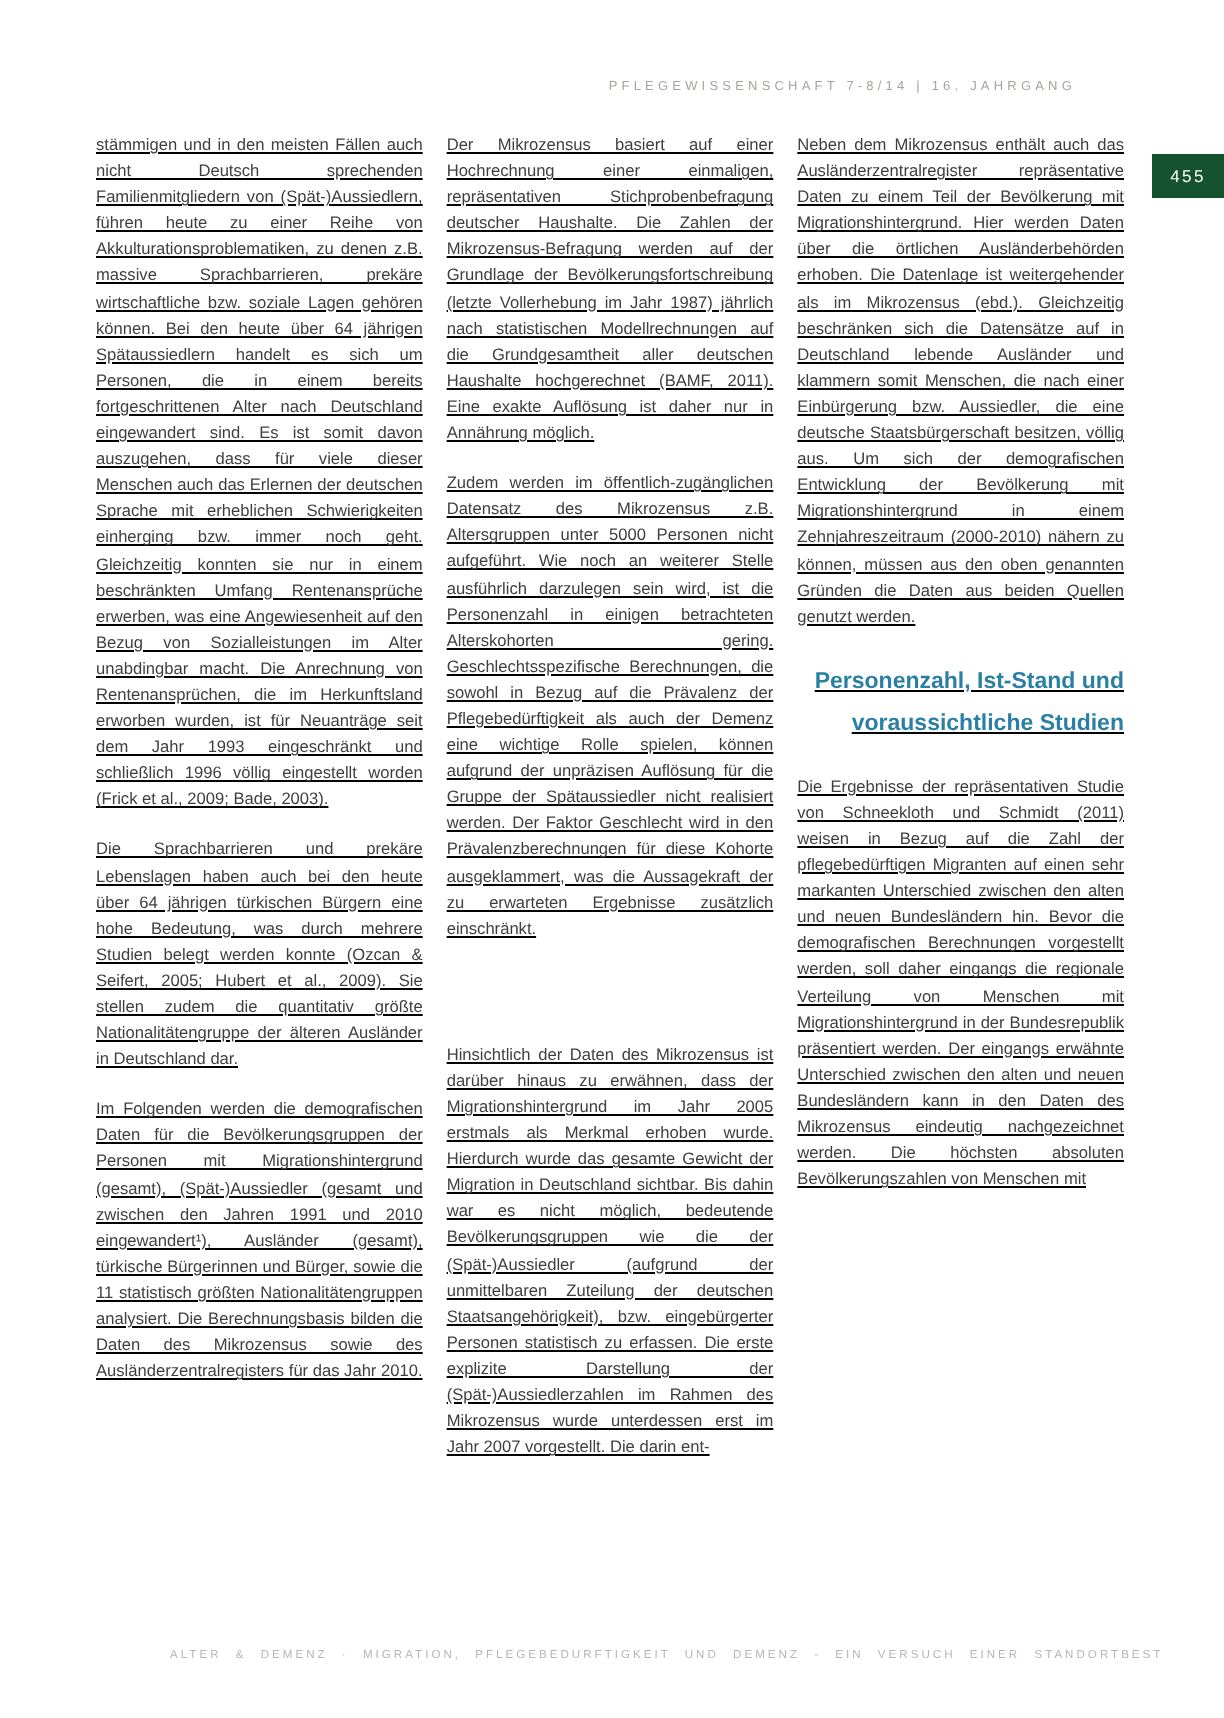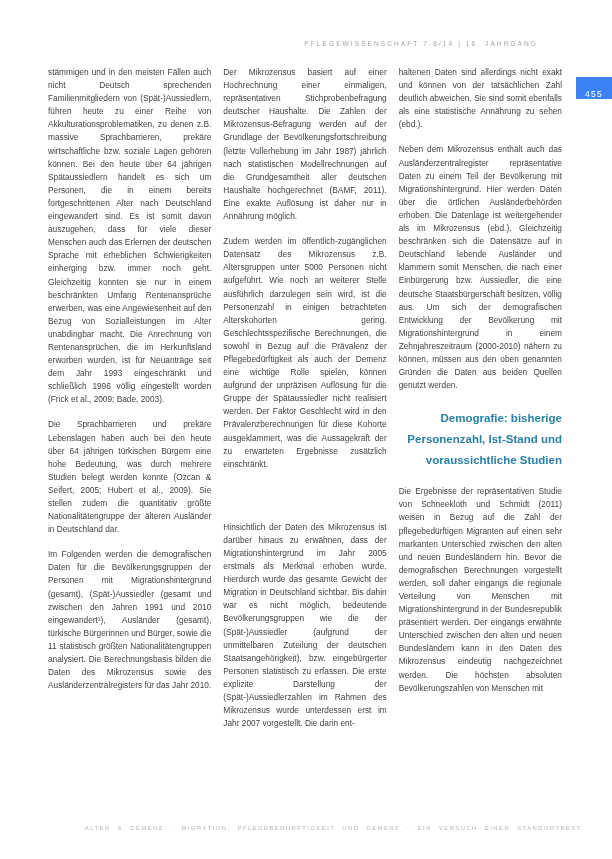--- a/index.html
+++ b/index.html
@@ -20,39 +20,39 @@
     color: #a8a49f;
     text-transform: uppercase;
     white-space: nowrap;
   }
   .page-badge {
     position: absolute;
     top: 77px;
     right: 0;
     width: 36px;
     height: 22px;
-    background: #3b82f6;
+    background: #14532d;
     color: #ffffff;
     font-size: 8.5px;
     letter-spacing: 1.2px;
     display: flex;
-    align-items: flex-end;
+    align-items: center;
     justify-content: center;
   }
   .columns {
     position: absolute;
     top: 66px;
     left: 48px;
     width: 514px;
     height: 754px;
     display: flex;
     gap: 12px;
     overflow: hidden;
   }
-  .col { width: 166px; }
+  .col { width: 166px; text-decoration: underline; }
   p.body {
     margin: 0 0 12px 0;
     font-size: 8.3px;
     line-height: 13.1px;
     color: #3f3f41;
     text-align: justify;
     hyphens: auto;
     -webkit-hyphens: auto;
   }
   p.body.gap-large { margin-top: 50px; }
@@ -97,25 +97,23 @@
       <p class="body" lang="de">Im Folgenden werden die demografischen Daten für die Bevölkerungsgruppen der Personen mit Migrationshintergrund (gesamt), (Spät-)Aussiedler (gesamt und zwischen den Jahren 1991 und 2010 eingewandert¹), Ausländer (gesamt), türkische Bürgerinnen und Bürger, sowie die 11 statistisch größten Nationalitätengruppen analysiert. Die Berechnungsbasis bilden die Daten des Mikrozensus sowie des Ausländerzentralregisters für das Jahr 2010.</p>
     </div>
 
     <div class="col">
       <p class="body" lang="de">Der Mikrozensus basiert auf einer Hochrechnung einer einmaligen, repräsentativen Stichprobenbefragung deutscher Haushalte. Die Zahlen der Mikrozensus-Befragung werden auf der Grundlage der Bevölkerungsfortschreibung (letzte Vollerhebung im Jahr 1987) jährlich nach statistischen Modellrechnungen auf die Grundgesamtheit aller deutschen Haushalte hochgerechnet (BAMF, 2011). Eine exakte Auflösung ist daher nur in Annährung möglich.</p>
       <p class="body" lang="de">Zudem werden im öffentlich-zugänglichen Datensatz des Mikrozensus z.B. Altersgruppen unter 5000 Personen nicht aufgeführt. Wie noch an weiterer Stelle ausführlich darzulegen sein wird, ist die Personenzahl in einigen betrachteten Alterskohorten gering. Geschlechtsspezifische Berechnungen, die sowohl in Bezug auf die Prävalenz der Pflegebedürftigkeit als auch der Demenz eine wichtige Rolle spielen, können aufgrund der unpräzisen Auflösung für die Gruppe der Spätaussiedler nicht realisiert werden. Der Faktor Geschlecht wird in den Prävalenzberechnungen für diese Kohorte ausgeklammert, was die Aussagekraft der zu erwarteten Ergebnisse zusätzlich einschränkt.</p>
       <p class="body gap-large" lang="de">Hinsichtlich der Daten des Mikrozensus ist darüber hinaus zu erwähnen, dass der Migrationshintergrund im Jahr 2005 erstmals als Merkmal erhoben wurde. Hierdurch wurde das gesamte Gewicht der Migration in Deutschland sichtbar. Bis dahin war es nicht möglich, bedeutende Bevölkerungsgruppen wie die der (Spät-)Aussiedler (aufgrund der unmittelbaren Zuteilung der deutschen Staatsangehörigkeit), bzw. eingebürgerter Personen statistisch zu erfassen. Die erste explizite Darstellung der (Spät-)Aussiedlerzahlen im Rahmen des Mikrozensus wurde unterdessen erst im Jahr 2007 vorgestellt. Die darin ent-</p>
     </div>
 
     <div class="col">
-      <p class="body" lang="de">haltenen Daten sind allerdings nicht exakt und können von der tatsächlichen Zahl deutlich abweichen. Sie sind somit ebenfalls als eine statistische Annährung zu sehen (ebd.).</p>
       <p class="body" lang="de">Neben dem Mikrozensus enthält auch das Ausländerzentralregister repräsentative Daten zu einem Teil der Bevölkerung mit Migrationshintergrund. Hier werden Daten über die örtlichen Ausländerbehörden erhoben. Die Datenlage ist weitergehender als im Mikrozensus (ebd.). Gleichzeitig beschränken sich die Datensätze auf in Deutschland lebende Ausländer und klammern somit Menschen, die nach einer Einbürgerung bzw. Aussiedler, die eine deutsche Staatsbürgerschaft besitzen, völlig aus. Um sich der demografischen Entwicklung der Bevölkerung mit Migrationshintergrund in einem Zehnjahreszeitraum (2000-2010) nähern zu können, müssen aus den oben genannten Gründen die Daten aus beiden Quellen genutzt werden.</p>
 
       <h2 class="section-heading">
-        <span>Demografie: bisherige</span>
         <span>Personenzahl, Ist-Stand und</span>
         <span>voraussichtliche Studien</span>
       </h2>
 
       <p class="body" lang="de">Die Ergebnisse der repräsentativen Studie von Schneekloth und Schmidt (2011) weisen in Bezug auf die Zahl der pflegebedürftigen Migranten auf einen sehr markanten Unterschied zwischen den alten und neuen Bundesländern hin. Bevor die demografischen Berechnungen vorgestellt werden, soll daher eingangs die regionale Verteilung von Menschen mit Migrationshintergrund in der Bundesrepublik präsentiert werden. Der eingangs erwähnte Unterschied zwischen den alten und neuen Bundesländern kann in den Daten des Mikrozensus eindeutig nachgezeichnet werden. Die höchsten absoluten Bevölkerungszahlen von Menschen mit</p>
     </div>
 
   </div>
 
   <div class="page-footer">ALTER &amp; DEMENZ · MIGRATION, PFLEGEBEDÜRFTIGKEIT UND DEMENZ - EIN VERSUCH EINER STANDORTBESTIMMUNG</div>

